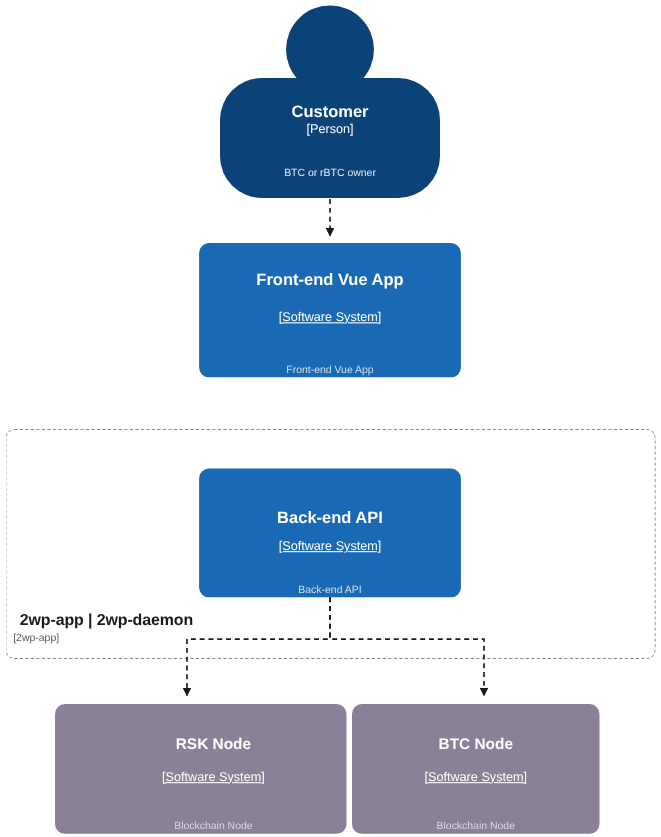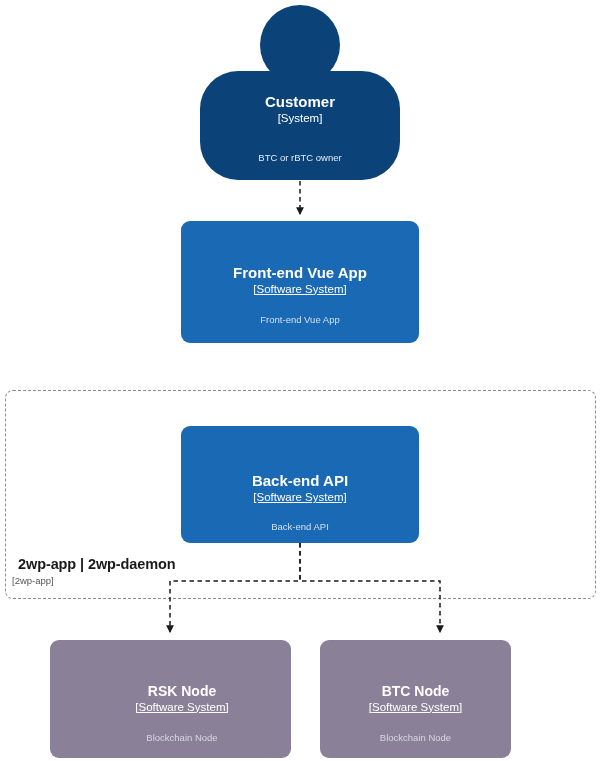--- a/index.html
+++ b/index.html
@@ -57,21 +57,21 @@
     justify-content: flex-start;
   }
 
   
   .node-box {
     position: absolute;
     border-radius: 9px;
     display: flex;
     flex-direction: column;
     align-items: center;
-    justify-content: center;
+    justify-content: space-between;
   }
   .node-box.system { background: #1a69b4; }
   .node-box.external { background: #8a8098; }
 
   .n-title {
     font-weight: bold;
     color: #ffffff;
     font-size: 15px;
     text-align: center;
     line-height: 1.15;
@@ -126,44 +126,44 @@
   <div class="boundary" style="left:5px; top:390px; width:591px; height:209px;"></div>
 
   <div class="boundary-label" style="left:18px; top:556px;">2wp-app | 2wp-daemon</div>
 
   <div class="boundary-sublabel" style="left:12px; top:575px;">[2wp-app]</div>
 
   <div class="person" style="left:200px; top:5px; width:200px; height:175px;">
     <div class="person-head" style="left:60px; top:0px; width:80px; height:80px;"></div>
     <div class="person-body" style="left:0px; top:66px; width:200px; height:109px; padding-top:22px;">
       <div class="p-title">Customer</div>
-      <div class="p-type">[System]</div>
+      <div class="p-type">[Person]</div>
       <div class="p-desc" style="margin-top:28px;">BTC or rBTC owner</div>
     </div>
   </div>
 
   <div class="node-box system" style="left:181px; top:221px; width:238px; height:122px; padding-top:25px;">
     <div class="n-title">Front-end Vue App</div>
     <div class="n-type">[Software System]</div>
     <div class="n-desc onblue" style="margin-top:17px;">Front-end Vue App</div>
   </div>
 
   <div class="node-box system" style="left:181px; top:426px; width:238px; height:117px; padding-top:36px;">
     <div class="n-title">Back-end API</div>
     <div class="n-type">[Software System]</div>
     <div class="n-desc onblue" style="margin-top:16px;">Back-end API</div>
   </div>
 
-  <div class="node-box external" style="left:50px; top:640px; width:241px; height:118px; padding-top:28px;padding-left:23px;">
+  <div class="node-box external" style="left:50px; top:640px; width:265px; height:118px; padding-top:28px;padding-left:23px;">
     <div class="n-title small">RSK Node</div>
     <div class="n-type">[Software System]</div>
     <div class="n-desc" style="margin-top:17px;">Blockchain Node</div>
   </div>
 
-  <div class="node-box external" style="left:320px; top:640px; width:191px; height:118px; padding-top:28px;">
+  <div class="node-box external" style="left:320px; top:640px; width:225px; height:118px; padding-top:28px;">
     <div class="n-title small">BTC Node</div>
     <div class="n-type">[Software System]</div>
     <div class="n-desc" style="margin-top:17px;">Blockchain Node</div>
   </div>
 
   <svg id="wires" viewBox="0 0 601 761">
     <defs>
       <marker id="arrowhead" viewBox="0 0 10 10" refX="8.5" refY="5" markerWidth="5.2" markerHeight="5.2" orient="auto-start-reverse">
         <path d="M 0 0 L 10 5 L 0 10 z" fill="#1a1a1a"></path>
       </marker>

